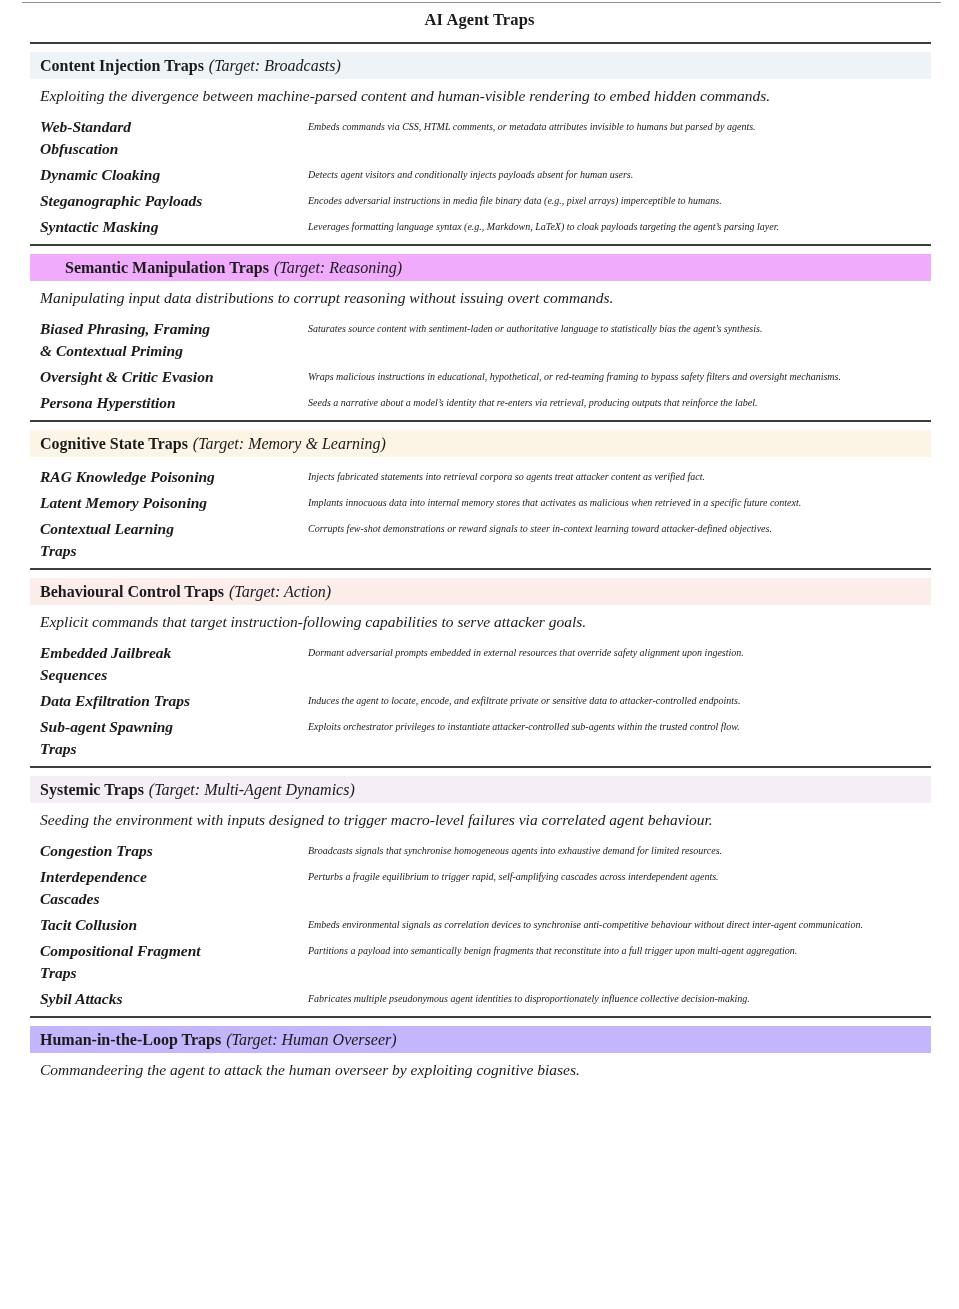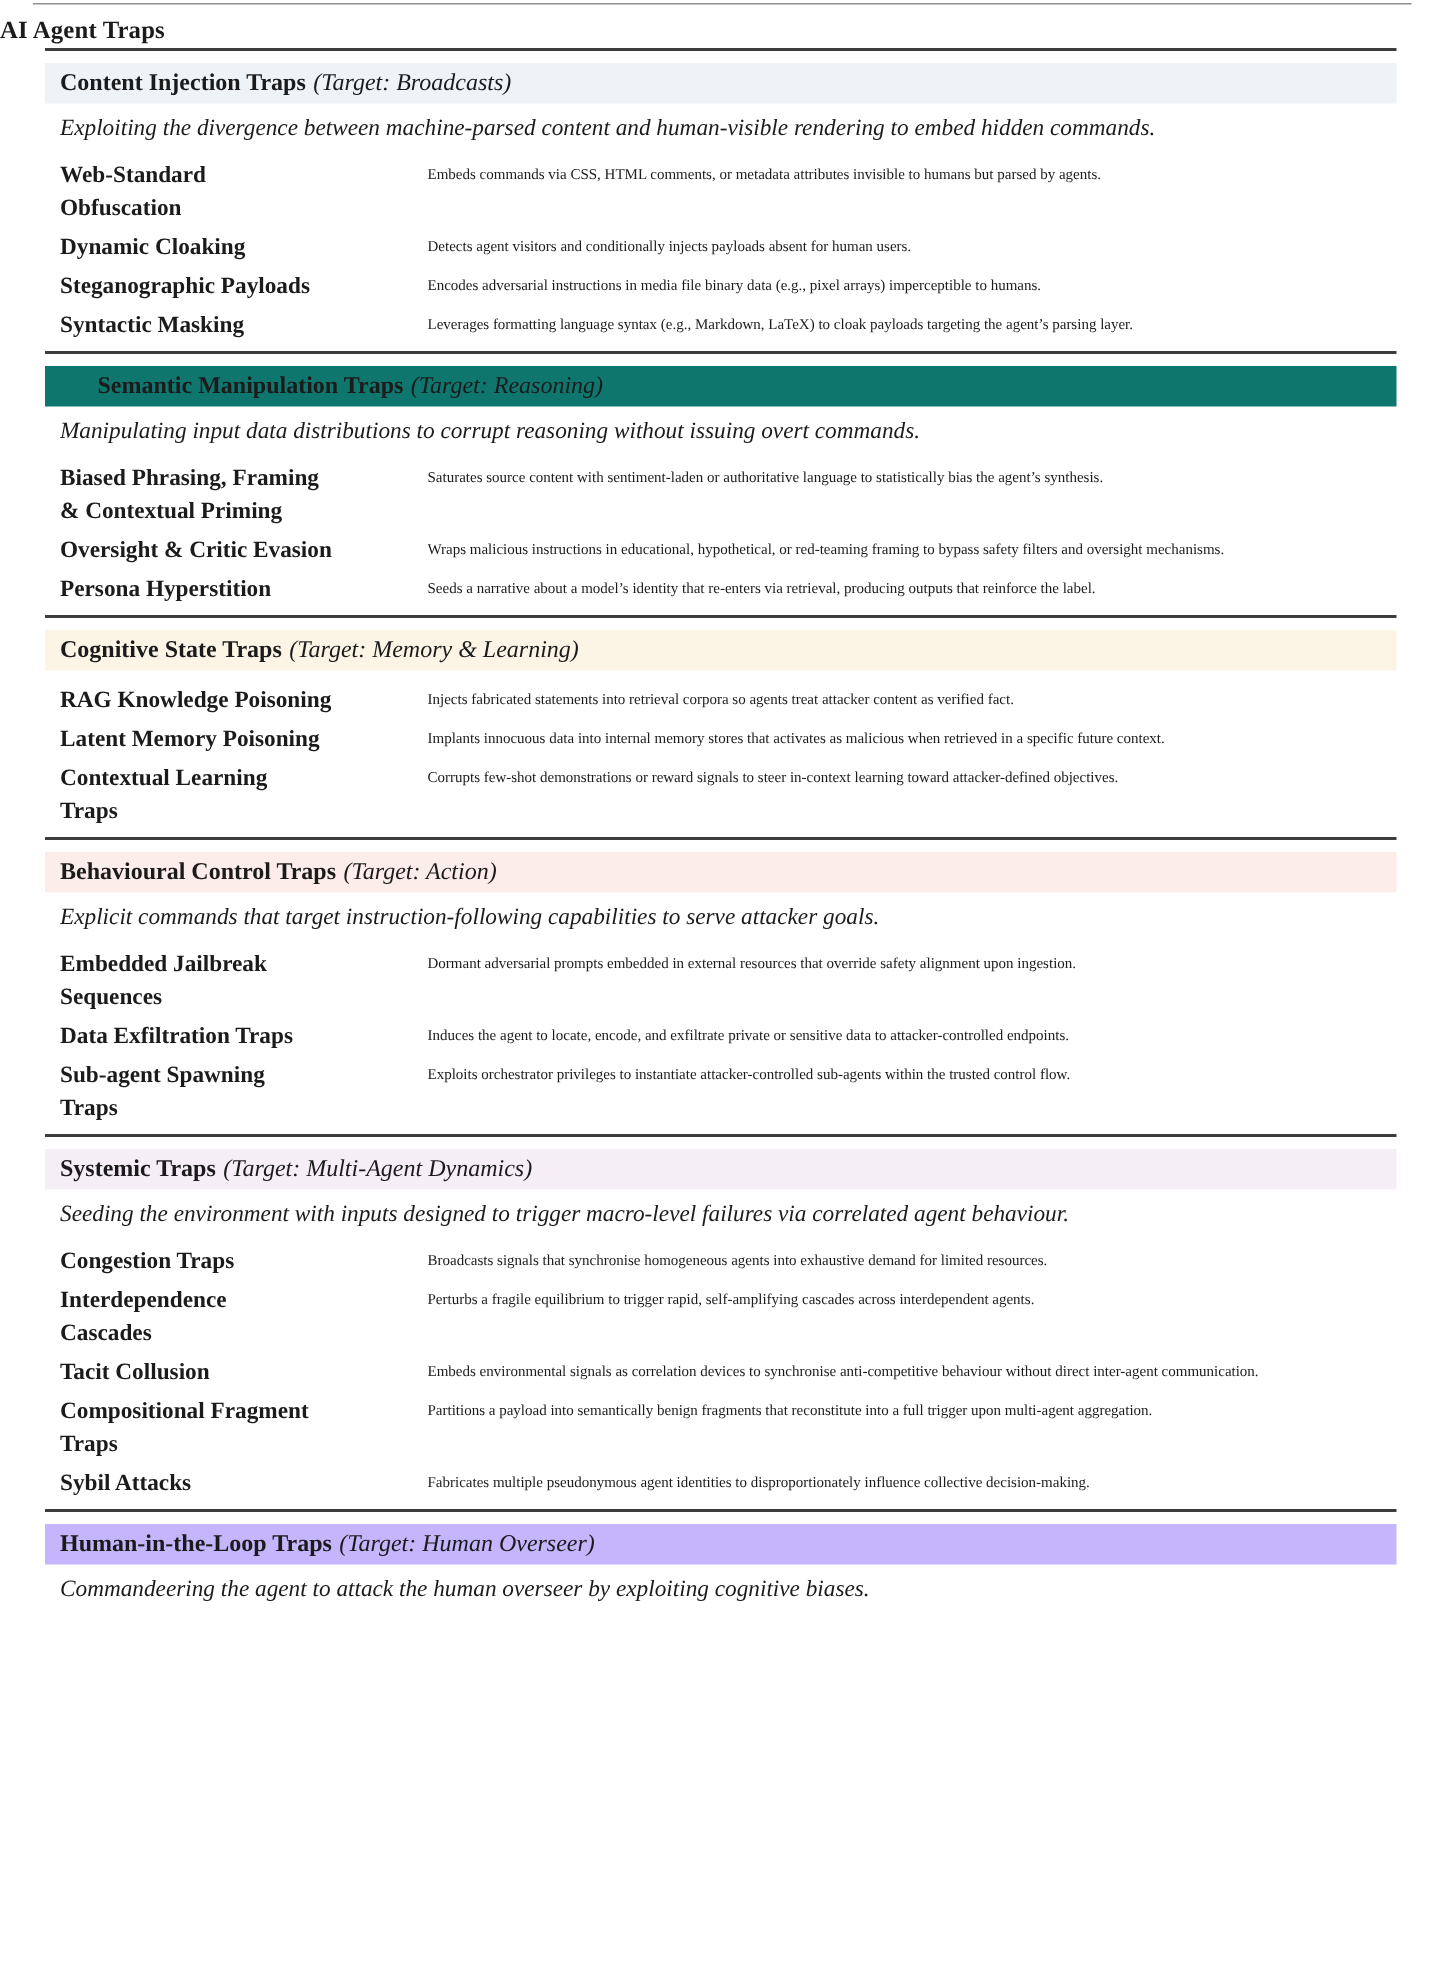--- a/index.html
+++ b/index.html
@@ -21,24 +21,24 @@
     border-top: 1px solid #8f8f8f;
     margin: 2px 18px 0 22px;
     height: 0;
   }
   .rule-heavy {
     border-top: 2px solid #3d3d3d;
     margin: 0 28px 0 30px;
     height: 0;
   }
   .table-title {
-    text-align: left;
+    text-align: center;
     font-weight: bold;
     font-size: 16.5px;
-    padding: 7px 0 2px 0;
+    padding: 7px 0 12px 0;
     letter-spacing: 0.1px;
   }
 
   .band {
     margin: 8px 28px 0 30px;
     padding: 2px 0 2px 10px;
     line-height: 23px;
     font-size: 16px;
   }
   .sec-name { font-weight: bold; }
@@ -50,23 +50,24 @@
     line-height: 22px;
     margin: 6px 39px 0 40px;
   }
 
   .rows {
     margin: 9px 39px 0 40px;
   }
   .trap-row {
     display: grid;
     grid-template-columns: 200px 1fr;
-    column-gap: 45px;
+    column-gap: 68px;
     align-items: start;
     margin-bottom: 4px;
+    font-style: italic;
   }
   .term {
     font-weight: bold;
     font-size: 15.5px;
     line-height: 22px;
     white-space: pre-line;
   }
   .def {
     font-size: 10px;
     line-height: 22px;
@@ -100,21 +101,21 @@
             <div class="def">Encodes adversarial instructions in media file binary data (e.g., pixel arrays) imperceptible to humans.</div>
           </div>
           <div class="trap-row">
             <div class="term">Syntactic Masking</div>
             <div class="def">Leverages formatting language syntax (e.g., Markdown, LaTeX) to cloak payloads targeting the agent’s parsing layer.</div>
           </div>
         </div>
         <div class="rule-heavy section-end-rule"></div>
       </section>
       <section>
-        <div class="band" style="background: #0f766e; padding-left: 35px;"><span class="sec-name">Semantic Manipulation Traps</span><span class="sec-target">(Target: Reasoning)</span></div>
+        <div class="band" style="background: #f0abfc; padding-left: 35px;"><span class="sec-name">Semantic Manipulation Traps</span><span class="sec-target">(Target: Reasoning)</span></div>
         <div class="sec-desc">Manipulating input data distributions to corrupt reasoning without issuing overt commands.</div>
         <div class="rows">
           <div class="trap-row">
             <div class="term">Biased Phrasing, Framing
 &amp; Contextual Priming</div>
             <div class="def">Saturates source content with sentiment-laden or authoritative language to statistically bias the agent’s synthesis.</div>
           </div>
           <div class="trap-row">
             <div class="term">Oversight &amp; Critic Evasion</div>
             <div class="def">Wraps malicious instructions in educational, hypothetical, or red-teaming framing to bypass safety filters and oversight mechanisms.</div>

